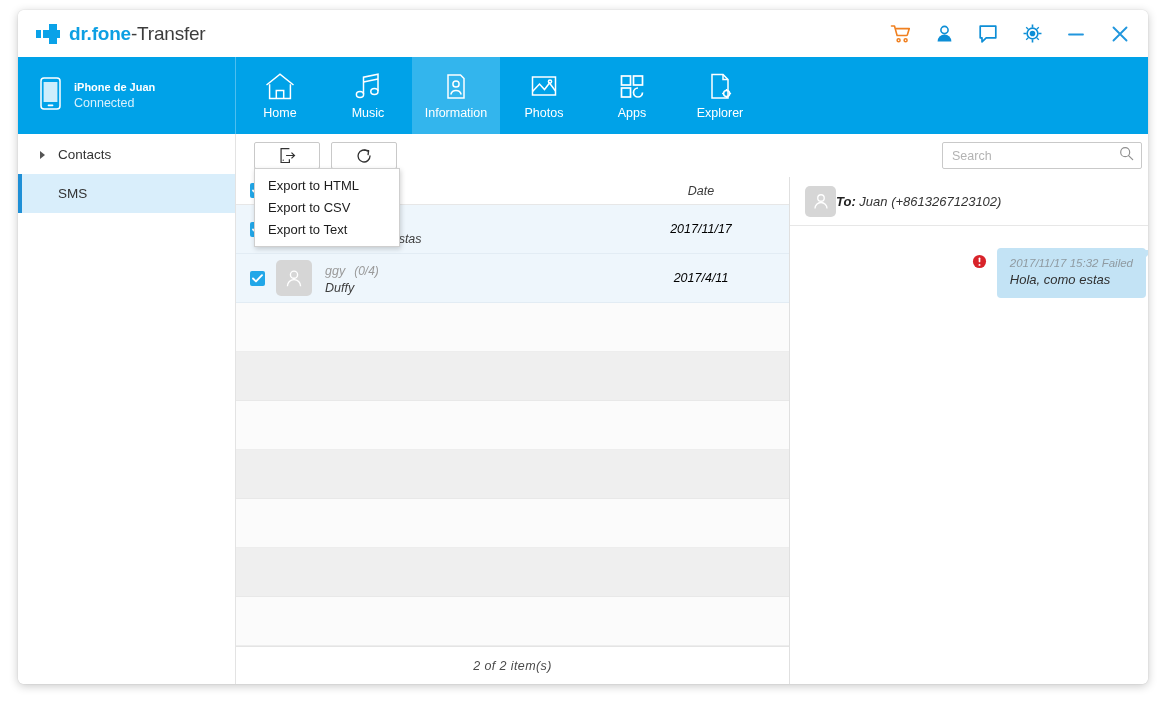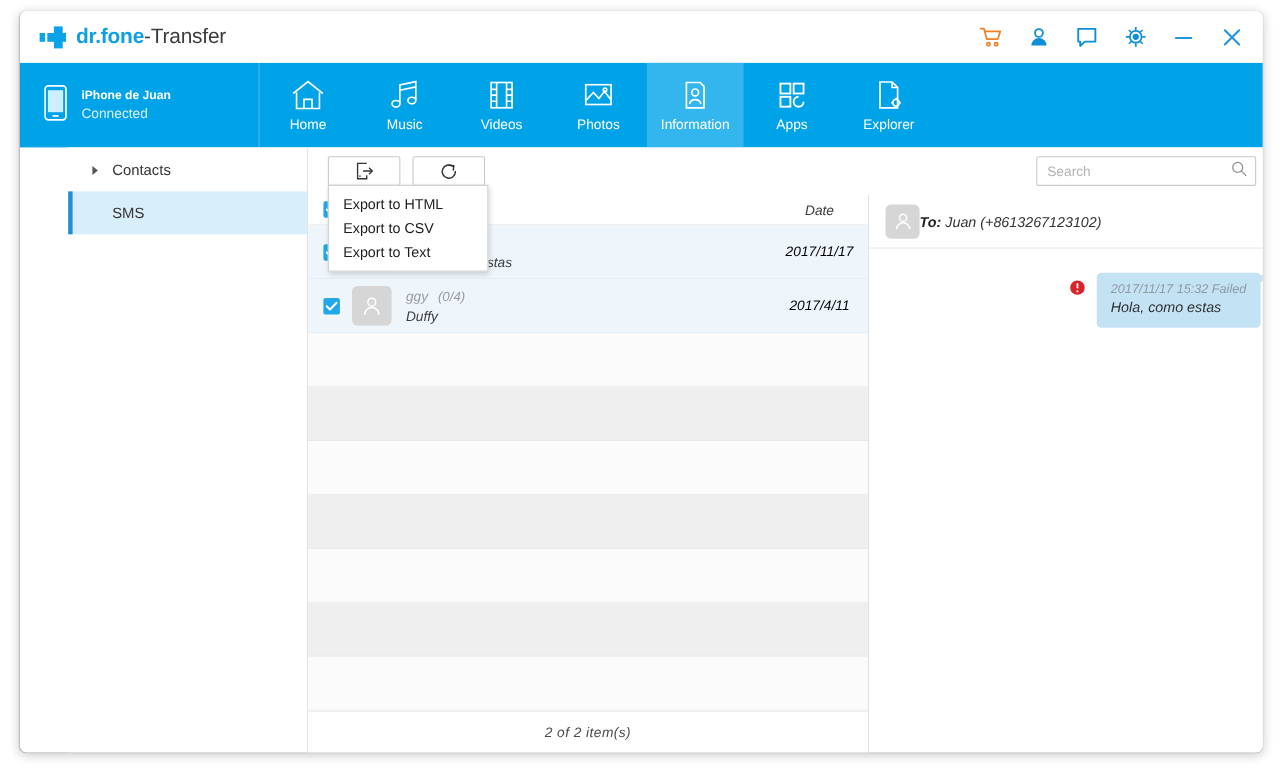--- a/index.html
+++ b/index.html
@@ -61,21 +61,20 @@
     color: #ffffff; font-size: 12.5px; cursor: pointer;
   }
   .nav-item.active { background: #33b5ed; }
   .nav-icon { height: 30px; display: flex; align-items: flex-end; }
   
   #body { flex: 1 1 auto; display: flex; min-height: 0; }
   #sidebar {
     width: 218px; flex: 0 0 218px; background: #ffffff;
     border-right: 1px solid #e3e3e3;
     padding-top: 1px;
-    margin-left: 44px;
   }
   .side-item {
     height: 39px; display: flex; align-items: center;
     font-size: 13.5px; color: #333; cursor: pointer;
     padding-left: 28px; position: relative;
   }
   .side-item .caret {
     position: absolute; left: 22px; top: 50%; transform: translateY(-50%);
     width: 0; height: 0; border-left: 5px solid #555;
     border-top: 4px solid transparent; border-bottom: 4px solid transparent;
@@ -289,54 +288,43 @@
               <g fill="none" stroke="#fff" stroke-width="1.5">
                 <path d="M11.5 22 V5.2 L26 2.2 V19"></path>
                 <ellipse cx="8" cy="22.4" rx="3.6" ry="3"></ellipse>
                 <ellipse cx="22.4" cy="19.4" rx="3.6" ry="3"></ellipse>
                 <path d="M11.5 10 L26 7"></path>
               </g>
             </svg>
         </div>
         <span>Music</span>
       </div>
-      <div class="nav-item">
+      <div class="nav-item active">
         <div class="nav-icon">
           <svg width="32" height="29" viewBox="0 0 32 29">
               <g fill="none" stroke="#fff" stroke-width="1.5">
-                <rect x="6.5" y="3" width="19" height="23"></rect>
-                <path d="M11.5 3 V26 M20.5 3 V26 M6.5 9.2 h5 M6.5 14.5 h5 M6.5 20 h5 M20.5 9.2 h5 M20.5 14.5 h5 M20.5 20 h5"></path>
+                <path d="M8 3 h12.5 l3.5 3.5 V26 H8 z"></path>
+                <circle cx="16" cy="12" r="3.1"></circle>
+                <path d="M10.8 22.5 a5.4 5.4 0 0 1 10.4 0"></path>
               </g>
             </svg>
         </div>
-        <span>Videos</span>
+        <span>Information</span>
       </div>
       <div class="nav-item">
         <div class="nav-icon">
           <svg width="32" height="29" viewBox="0 0 32 29">
               <g fill="none" stroke="#fff" stroke-width="1.5">
                 <rect x="4.5" y="5" width="23" height="18"></rect>
                 <path d="M4.5 19.5 L11.5 12 L16.5 17.5 L21.5 11 L27.5 19"></path>
                 <circle cx="22" cy="9.6" r="1.6"></circle>
               </g>
             </svg>
         </div>
         <span>Photos</span>
-      </div>
-      <div class="nav-item active">
-        <div class="nav-icon">
-          <svg width="32" height="29" viewBox="0 0 32 29">
-              <g fill="none" stroke="#fff" stroke-width="1.5">
-                <path d="M8 3 h12.5 l3.5 3.5 V26 H8 z"></path>
-                <circle cx="16" cy="12" r="3.1"></circle>
-                <path d="M10.8 22.5 a5.4 5.4 0 0 1 10.4 0"></path>
-              </g>
-            </svg>
-        </div>
-        <span>Information</span>
       </div>
       <div class="nav-item">
         <div class="nav-icon">
           <svg width="32" height="29" viewBox="0 0 32 29">
               <g fill="none" stroke="#fff" stroke-width="1.7">
                 <rect x="5.5" y="4" width="9" height="9"></rect>
                 <rect x="17.5" y="4" width="9" height="9"></rect>
                 <rect x="5.5" y="16" width="9" height="9"></rect>
                 <path d="M26.5 20.5 a4.5 4.5 0 1 1 -4.5 -4.5"></path>
               </g>

